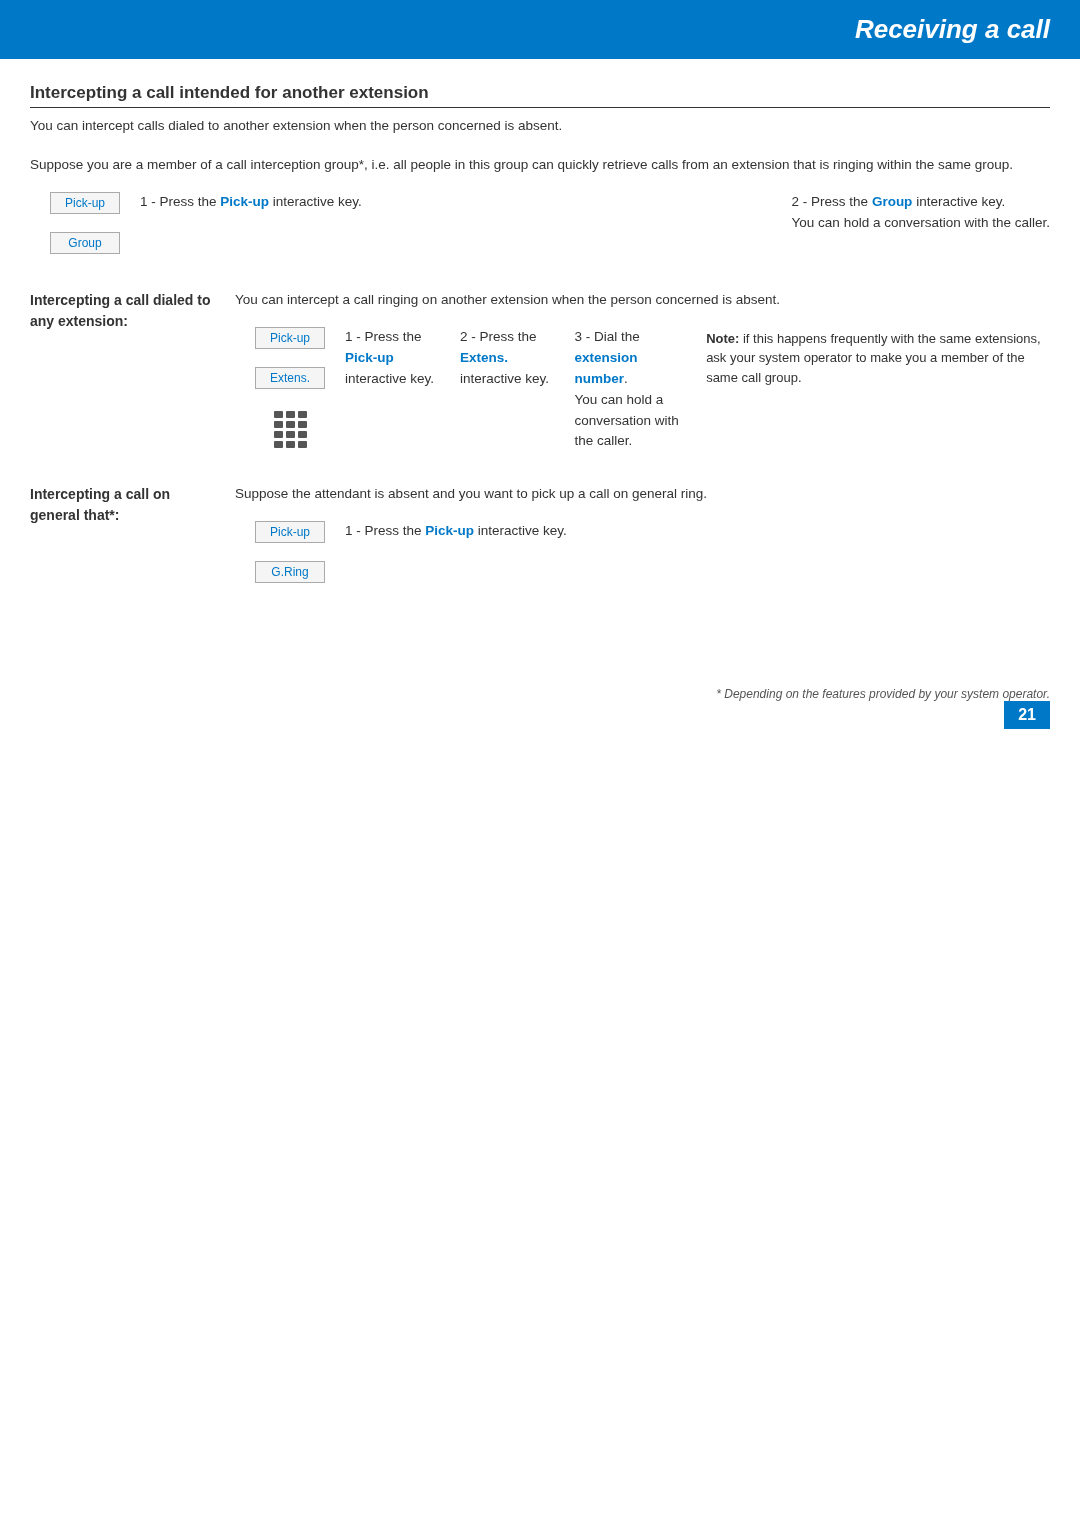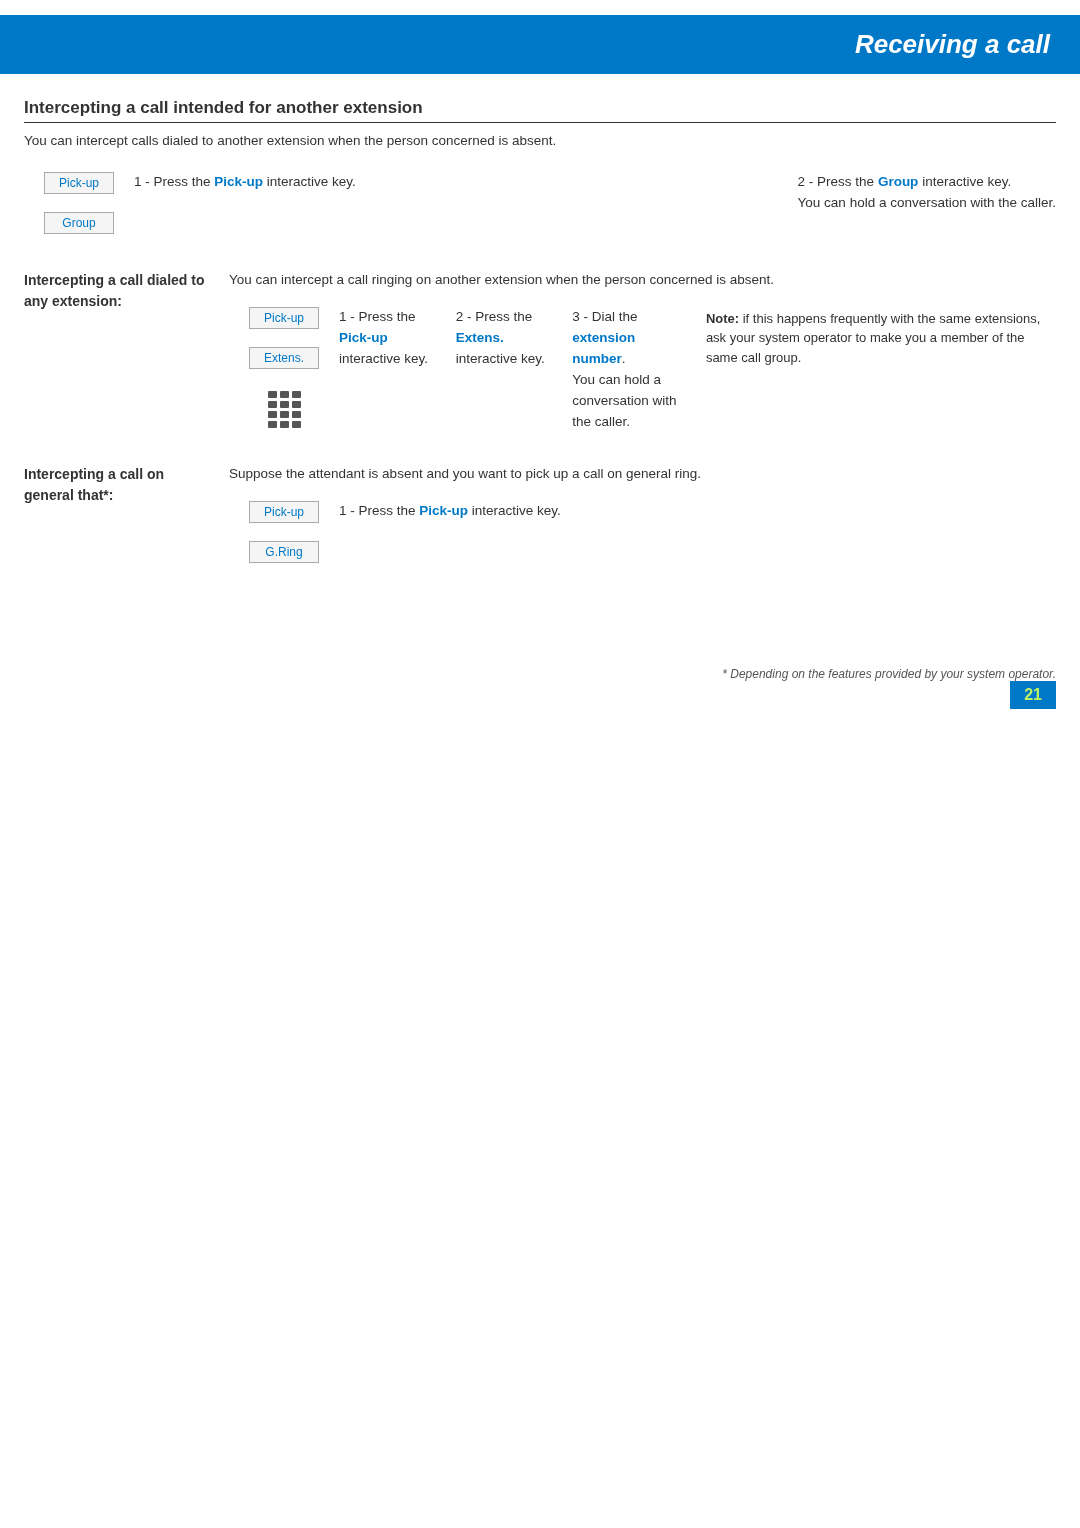--- a/index.html
+++ b/index.html
@@ -16,32 +16,31 @@
       width: 1080px;
       min-height: 1528px;
       position: relative;
     }
 
     .header {
       background-color: #0078c8;
       text-align: right;
       padding: 14px 30px 14px 0;
       margin-bottom: 24px;
-      margin-top: 15px;
     }
 
     .header-title {
       color: #fff;
       font-size: 26px;
       font-weight: bold;
       font-style: italic;
     }
 
     .content {
-      padding: 0 24px;
+      padding: 0 30px;
     }
 
     .section-title {
       font-size: 17px;
       font-weight: bold;
       color: #333;
       border-bottom: 1.5px solid #333;
       padding-bottom: 4px;
       margin-bottom: 10px;
     }
@@ -161,20 +160,23 @@
 </div>
 
 <div class="content">
 
   <div class="section-title">Intercepting a call intended for another extension</div>
   <div class="section-intro">You can intercept calls dialed to another extension when the person concerned is absent.</div>
 
   <div class="section-block">
     <div class="block-row">
       <div class="block-right">
+        <div class="block-desc">
+          Suppose you are a member of a call interception group*, i.e. all people in this group can quickly retrieve calls from an extension that is ringing within the same group.
+        </div>
         <div class="steps-area">
           <div class="buttons-column">
             <div class="phone-button">Pick-up</div>
             <div class="phone-button">Group</div>
           </div>
           <div class="steps-column">
             <div class="step-line">1 - Press the <b>Pick-up</b> interactive key.</div>
             <div class="step-line">2 - Press the <b>Group</b> interactive key.<br>You can hold a conversation with the caller.</div>
           </div>
         </div>
@@ -240,16 +242,16 @@
           <div class="steps-column">
             <div class="step-line">1 - Press the <b>Pick-up</b> interactive key.</div>
           </div>
         </div>
       </div>
     </div>
   </div>
 
   <div style="display:flex; justify-content:space-between; align-items:flex-end; margin-top: 60px; flex-direction: column;">
     <div class="footnote">* Depending on the features provided by your system operator.</div>
-    <div style="background:#0078c8; color:#bef264; font-weight:bold; font-size:16px; padding:5px 14px;">21</div>
+    <div style="background:#0078c8; color:#ffffff; font-weight:bold; font-size:16px; padding:5px 14px;">21</div>
   </div>
 
 </div>
 
 </body></html>

